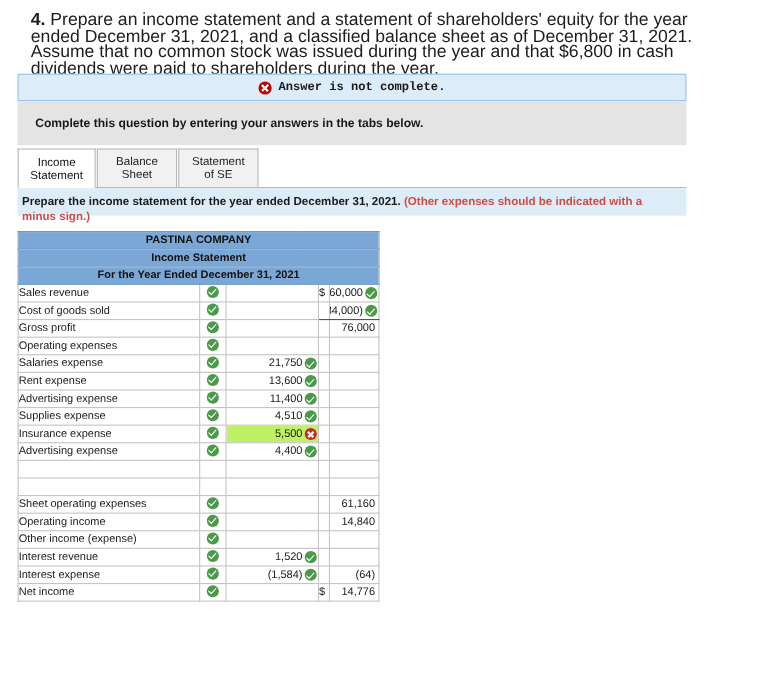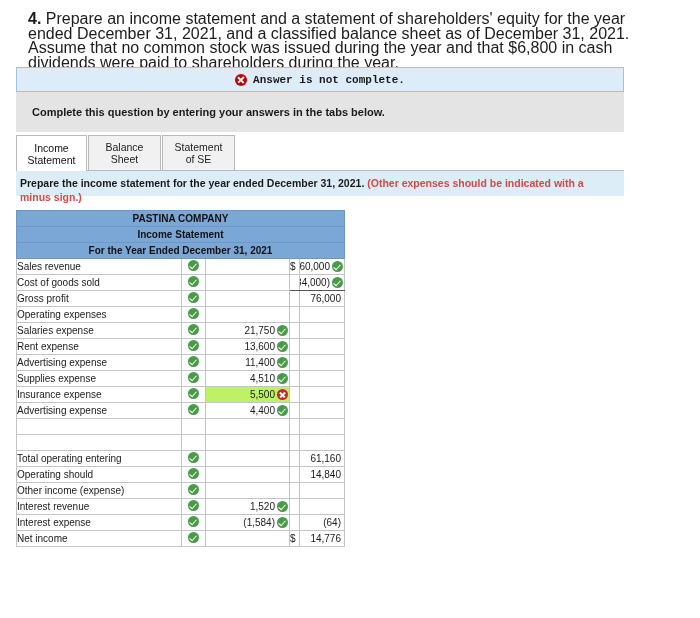--- a/index.html
+++ b/index.html
@@ -360,32 +360,32 @@
         <td class="c-num2"></td>
       </tr>
       <tr class="blankrow">
         <td class="c-label"></td>
         <td class="c-ok okcell"></td>
         <td class="c-num1" colspan="2"></td>
         <td class="c-cur"></td>
         <td class="c-num2"></td>
       </tr>
       <tr>
-        <td class="c-label ind2">Total operating entering</td>
+        <td class="c-label ind2">Sheet operating expenses</td>
         <td class="c-ok okcell"><span class="mark ok"></span></td>
         <td class="c-num1" colspan="2"></td>
         <td class="c-cur rule-top"></td>
         <td class="c-num2 rule-top">
           <div class="numwrap">
             <span class="val">61,160</span>
           </div>
         </td>
       </tr>
       <tr>
-        <td class="c-label ind1">Operating should</td>
+        <td class="c-label ind1">Operating income</td>
         <td class="c-ok okcell"><span class="mark ok"></span></td>
         <td class="c-num1" colspan="2"></td>
         <td class="c-cur"></td>
         <td class="c-num2">
           <div class="numwrap">
             <span class="val">14,840</span>
           </div>
         </td>
       </tr>
       <tr>

